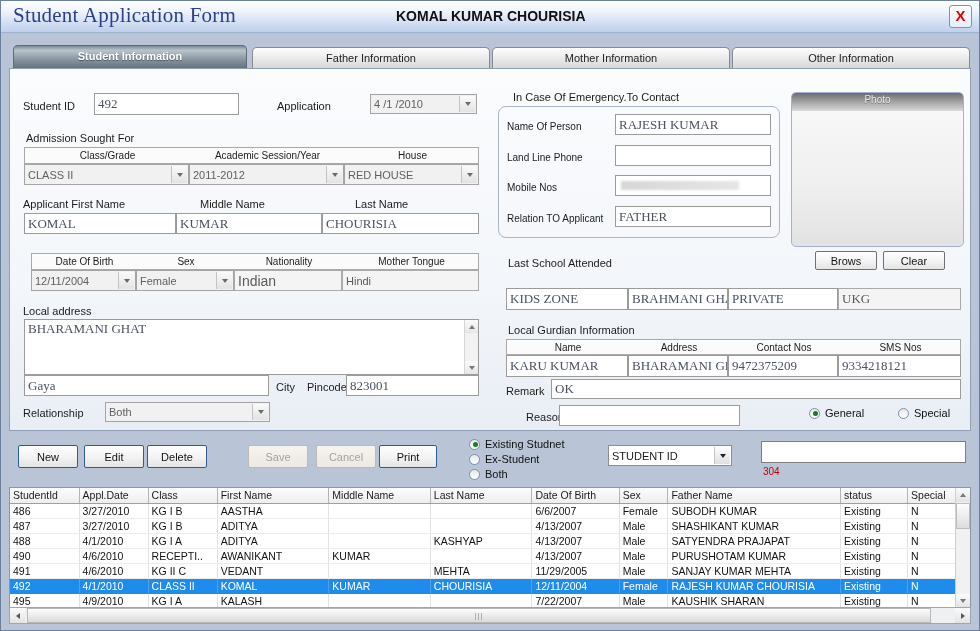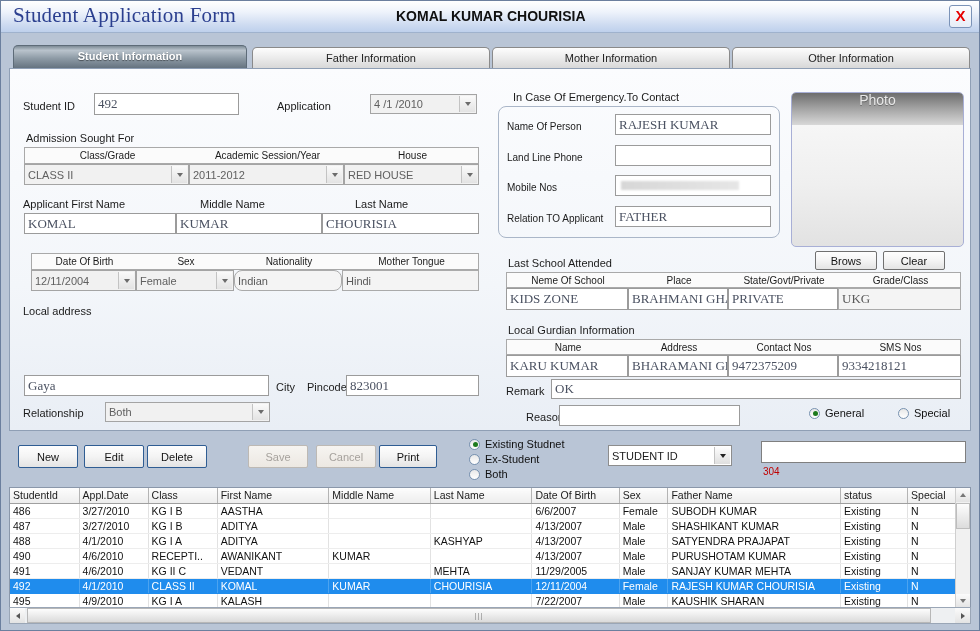--- a/index.html
+++ b/index.html
@@ -162,23 +162,23 @@
 
   
   .photobox {
     position: absolute;
     border: 1px solid #a8afd6;
     border-radius: 5px;
     background: linear-gradient(to bottom,#fafafa 0%,#efefef 60%,#e2e2e2 100%);
     overflow: hidden;
   }
   .photohdr {
-    height: 32px;
+    height: 18px;
     background: linear-gradient(to bottom,#6d6d6d 0%,#a5a5a5 50%,#d8d8d8 100%);
-    color: #e9e9e9; font-size: 14px;
+    color: #e9e9e9; font-size: 10px;
     text-align: center; line-height: 14px;
     text-shadow: 0 1px 0 rgba(0,0,0,.3);
   }
 
   .btn {
     position: absolute;
     background: linear-gradient(to bottom,#fefefe 0%,#f4f4f4 50%,#e4e4e4 100%);
     border: 1px solid #707070;
     border-radius: 2px;
     font-size: 11px; color: #131313;
@@ -363,24 +363,35 @@
       <div class="hdrcell" style="left:311px;width:137px;">Mother Tongue</div>
     </div>
     <div class="combo" style="left:21px;top:201px;width:105px;height:21px;">
       <span>12/11/2004</span>
       <span class="arrow"></span>
     </div>
     <div class="combo" style="left:126px;top:201px;width:98px;height:21px;">
       <span>Female</span>
       <span class="arrow"></span>
     </div>
-    <div class="inp gray" style="left:224px;top:201px;width:108px;height:21px;font-family:'Liberation Sans',sans-serif;font-size:11px;background:#f4f4f4;border-radius:8px;">Indian</div>
+    <div class="inp gray" style="left:224px;top:201px;width:108px;height:21px;font-family:'Liberation Sans',sans-serif;font-size:14px;background:#f4f4f4;">Indian</div>
     <div class="inp gray" style="left:332px;top:201px;width:137px;height:21px;font-family:'Liberation Sans',sans-serif;font-size:11px;background:#f4f4f4;">Hindi</div>
 
     <div class="lbl" style="position:absolute;left:13px;top:236px;">Local address</div>
+    <div class="ta" style="left:14px;top:250px;width:455px;height:56px;">
+      <span>BHARAMANI GHAT</span>
+      <div class="vsb">
+        <div class="up">
+            <span class="tri-up"></span>
+          </div>
+        <div class="dn">
+            <span class="tri-dn"></span>
+          </div>
+      </div>
+    </div>
 
     <div class="inp" style="left:14px;top:306px;width:245px;height:21px;">Gaya</div>
     <div class="lbl" style="position:absolute;left:266px;top:312px;">City</div>
     <div class="lbl" style="position:absolute;left:297px;top:312px;">Pincode</div>
     <div class="inp" style="left:336px;top:306px;width:133px;height:21px;">823001</div>
 
     <div class="lbl" style="position:absolute;left:13px;top:338px;">Relationship</div>
     <div class="combo" style="left:95px;top:333px;width:165px;height:20px;">
       <span>Both</span>
       <span class="arrow"></span>
@@ -403,26 +414,20 @@
     <div class="lbl-sm" style="position:absolute;left:497px;top:144px;">Relation TO Applicant</div>
     <div class="inp" style="left:605px;top:137px;width:156px;height:21px;">FATHER</div>
 
     <div class="photobox" style="left:781px;top:23px;width:173px;height:155px;">
       <div class="photohdr">Photo</div>
     </div>
     <div class="btn" style="left:805px;top:182px;width:62px;height:19px;">Brows</div>
     <div class="btn" style="left:873px;top:182px;width:62px;height:19px;">Clear</div>
 
     <div class="gcap" style="left:495px;top:188px;">Last School Attended</div>
-    <div class="hdrrow" style="left:496px;top:203px;width:455px;height:16px;">
-      <div class="hdrcell" style="left:0;width:122px;">Neme Of School</div>
-      <div class="hdrcell" style="left:122px;width:100px;">Place</div>
-      <div class="hdrcell" style="left:222px;width:110px;">State/Govt/Private</div>
-      <div class="hdrcell" style="left:332px;width:123px;">Grade/Class</div>
-    </div>
     <div class="inp" style="left:496px;top:219px;width:122px;height:22px;">KIDS ZONE</div>
     <div class="inp" style="left:618px;top:219px;width:100px;height:22px;">BRAHMANI GHA</div>
     <div class="inp" style="left:718px;top:219px;width:110px;height:22px;">PRIVATE</div>
     <div class="inp gray" style="left:828px;top:219px;width:123px;height:22px;background:#f4f4f4;">UKG</div>
 
     <div class="gcap" style="left:495px;top:255px;">Local Gurdian Information</div>
     <div class="hdrrow" style="left:496px;top:270px;width:455px;height:16px;">
       <div class="hdrcell" style="left:0;width:122px;">Name</div>
       <div class="hdrcell" style="left:122px;width:100px;">Address</div>
       <div class="hdrcell" style="left:222px;width:110px;">Contact Nos</div>

